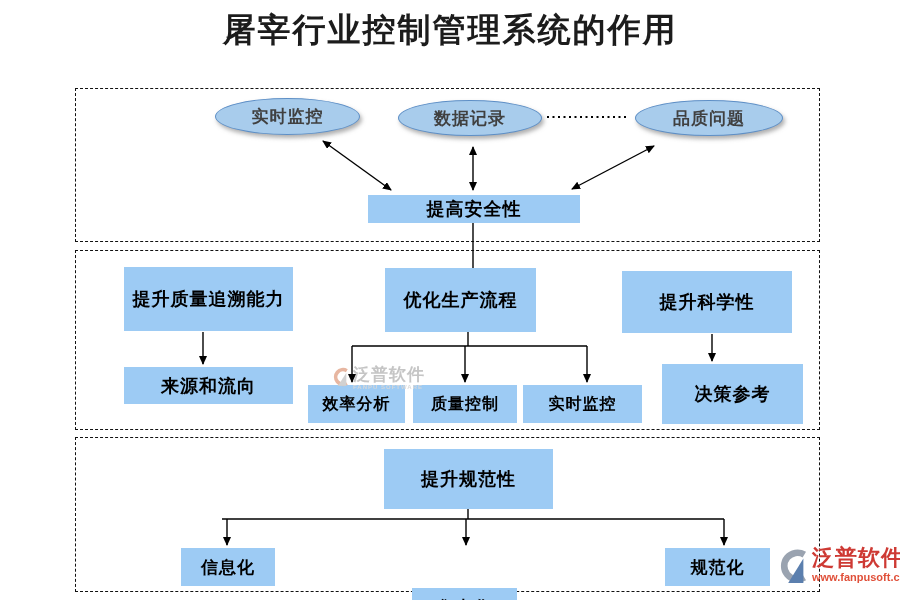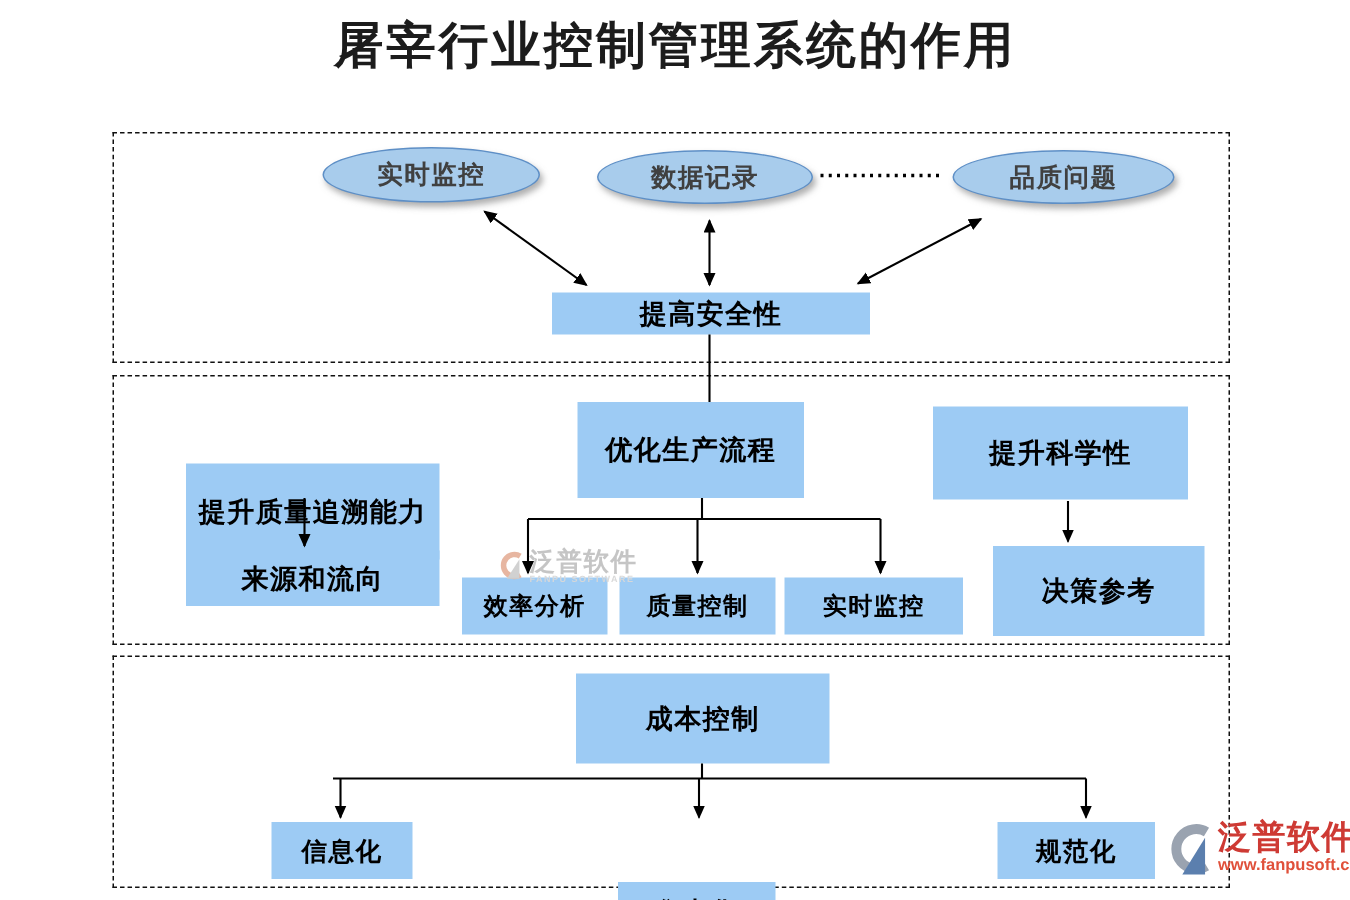--- a/index.html
+++ b/index.html
@@ -60,30 +60,30 @@
 
   <div class="panel" style="left:75px;top:88px;width:745px;height:154px;"></div>
   <div class="panel" style="left:75px;top:250px;width:745px;height:180px;"></div>
   <div class="panel" style="left:75px;top:437px;width:745px;height:155px;"></div>
 
   <div class="ellipse fs17" style="left:215px;top:98px;width:145px;height:37px;">实时监控</div>
   <div class="ellipse fs17" style="left:398px;top:100px;width:144px;height:36px;">数据记录</div>
   <div class="ellipse fs17" style="left:635px;top:100px;width:148px;height:36px;">品质问题</div>
   <div class="node fs19" style="left:368px;top:195px;width:212px;height:28px;">提高安全性</div>
 
-  <div class="node fs19" style="left:124px;top:267px;width:169px;height:64px;margin-top:42px;">提升质量追溯能力</div>
+  <div class="node fs19" style="left:124px;top:267px;width:169px;height:64px;">提升质量追溯能力</div>
   <div class="node fs19" style="left:385px;top:268px;width:151px;height:64px;">优化生产流程</div>
   <div class="node fs19" style="left:622px;top:271px;width:170px;height:62px;">提升科学性</div>
   <div class="node fs19" style="left:124px;top:367px;width:169px;height:37px;">来源和流向</div>
   <div class="node fs16" style="left:308px;top:385px;width:97px;height:38px;">效率分析</div>
   <div class="node fs16" style="left:413px;top:385px;width:104px;height:38px;">质量控制</div>
   <div class="node fs16" style="left:523px;top:385px;width:119px;height:38px;">实时监控</div>
   <div class="node fs19" style="left:662px;top:364px;width:141px;height:60px;">决策参考</div>
 
-  <div class="node fs19" style="left:384px;top:449px;width:169px;height:60px;">成本控制</div>
+  <div class="node fs19" style="left:384px;top:449px;width:169px;height:60px;">提升规范性</div>
   <div class="node fs17" style="left:181px;top:548px;width:94px;height:38px;">信息化</div>
   <div class="node fs17" style="left:412px;top:548px;width:105px;height:38px;margin-top:40px;">集中化</div>
   <div class="node fs17" style="left:665px;top:548px;width:105px;height:38px;">规范化</div>
 
   <svg id="connectors" width="900" height="600">
     <defs>
       <marker id="ah" markerWidth="10" markerHeight="9" refX="8" refY="4" orient="auto-start-reverse" markerUnits="userSpaceOnUse">
         <path d="M0,0 L9,4 L0,8 Z"></path>
       </marker>
     </defs>

